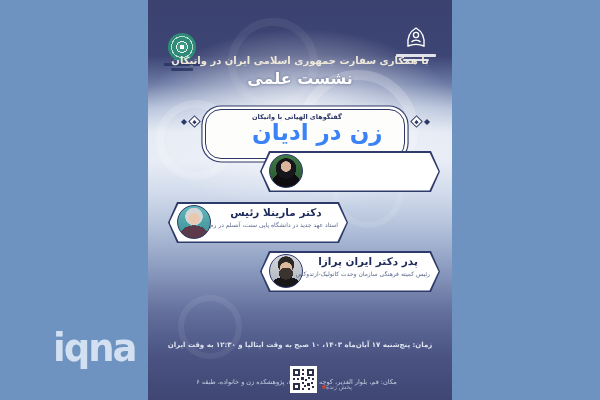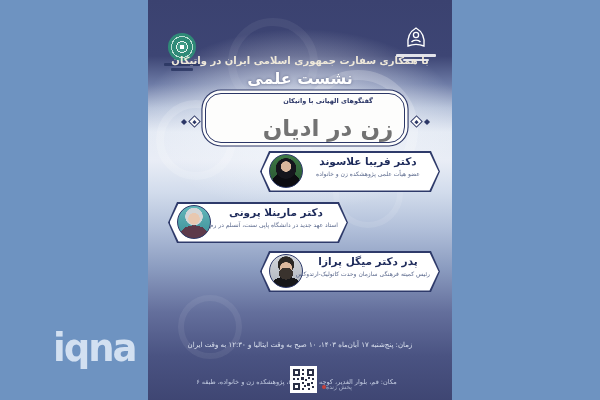--- a/index.html
+++ b/index.html
@@ -52,28 +52,28 @@
     color:#efe9da; font-size:10px; font-weight:bold; letter-spacing:0;
   }
   .session-type {
     position:absolute; left:0; right:0; top:69px; text-align:center;
     color:#ffffff; font-size:16px; font-weight:bold;
     text-shadow:0 0 3px rgba(20,28,70,.5);
   }
 
   
   .title-frame {
-    position:absolute; left:57px; top:93px; width:200px; height:50px;
+    position:absolute; left:57px; top:109px; width:200px; height:50px;
     background:#fdfdfc; border:1.6px solid #2c3767; border-radius:16px;
     box-shadow:0 0 0 2.5px #fdfdfc, 0 0 0 3.6px #2c3767;
-    text-align:center;
+    text-align:left;
     padding-left:46px;
   }
   .series-title { color:#2c3767; font-size:6.5px; font-weight:bold; margin-top:3px; }
-  .main-title   { color:#737373; font-size:23px; font-weight:bold; line-height:1.0; margin-top:12px; }
+  .main-title   { color:#3b82f6; font-size:23px; font-weight:bold; line-height:1.0; margin-top:0px; }
 
   .diamond { position:absolute; background:#fdfdfc; border:1.2px solid #2c3767; transform:rotate(45deg); }
   .diamond .dot { position:absolute; left:50%; top:50%; width:3px; height:3px; background:#2c3767; transform:translate(-50%,-50%); }
   .d-big  { width:9px; height:9px; }
   .d-sml  { width:4px; height:4px; background:#2c3767; }
   .dl1 { left:42px;  top:117px; } .dl2 { left:34px; top:120px; }
   .dr1 { left:264px; top:117px; } .dr2 { left:277px; top:120px; }
 
   
   .card { position:absolute; height:41px;
@@ -113,21 +113,21 @@
         radial-gradient(ellipse 10px 7px at 50% 24%, #eee9df 0 100%, rgba(0,0,0,0) 100%),
         radial-gradient(ellipse 15px 9px at 50% 97%, #5e4d3c 0 100%, rgba(0,0,0,0) 100%),
         linear-gradient(180deg,#b39a6f 0%, #8a744f 100%); }
 
   .card-text { position:absolute; left:46px; right:10px; top:4px; text-align:center; }
   .spk-name { color:#1d2a5a; font-size:10.5px; font-weight:bold; white-space:nowrap; }
   .spk-role { color:#5a688c; font-size:6px; margin-top:3px; white-space:nowrap; }
 
   
   .time-line { position:absolute; left:0; right:0; top:341px; text-align:center;
-    color:#dde3f0; font-size:7px; font-weight:normal; }
+    color:#dde3f0; font-size:7px; font-weight:bold; }
   .loc-line  { position:absolute; left:0; right:7px; top:354px; text-align:center;
     color:#c4cde2; font-size:6.5px;margin-top:24px; }
   .qr { position:absolute; left:142px; top:366px; width:27px; height:27px; background:#fff; padding:2px; }
   .qr svg { display:block; width:23px; height:23px; }
   .qr-caption { position:absolute; left:172px; top:383px; color:#aab3cc; font-size:6px; white-space:nowrap; }
   .live-dot { display:inline-block; width:4px; height:4px; border-radius:50%; background:#c4413b;
     vertical-align:middle; margin-left:2px; }
 
   
   .iqna-logo {
@@ -182,40 +182,36 @@
     <div class="diamond d-sml dr2"></div>
 
     <div class="title-frame">
       <div class="series-title fa">گفتگوهای الهیاتی با واتیکان</div>
       <div class="main-title fa">زن در ادیان</div>
     </div>
 
     <div class="card card1">
       <div class="card-inner"></div>
       <div class="photo p1"></div>
-      <div class="card-text">
-        <div class="spk-name fa">دکتر فریبا علاسوند</div>
-        <div class="spk-role fa">عضو هیأت علمی پژوهشکده زن و خانواده</div>
-      </div>
     </div>
 
     <div class="card card2">
       <div class="card-inner"></div>
       <div class="photo p2"></div>
       <div class="card-text">
-        <div class="spk-name fa">دکتر مارینلا پرونی</div>
+        <div class="spk-name fa">دکتر مارینلا رئیس</div>
         <div class="spk-role fa">استاد عهد جدید در دانشگاه پاپی سنت، آنسلم در رم</div>
       </div>
     </div>
 
     <div class="card card3">
       <div class="card-inner"></div>
       <div class="photo p3"></div>
       <div class="card-text">
-        <div class="spk-name fa">پدر دکتر میگل پرازا</div>
+        <div class="spk-name fa">پدر دکتر ایران پرازا</div>
         <div class="spk-role fa">رئیس کمیته فرهنگی سازمان وحدت کاتولیک-ارتدوکس</div>
       </div>
     </div>
 
 
     <div class="time-line fa">زمان: پنج‌شنبه ۱۷ آبان‌ماه ۱۴۰۳، ۱۰ صبح به وقت ایتالیا و ۱۲:۳۰ به وقت ایران</div>
     <div class="loc-line fa">مکان: قم، بلوار الغدیر، کوچه ۱۰، پلاک ۵، پژوهشکده زن و خانواده، طبقه ۶</div>
 
     <div class="qr">
       <svg viewBox="0 0 23 23">

